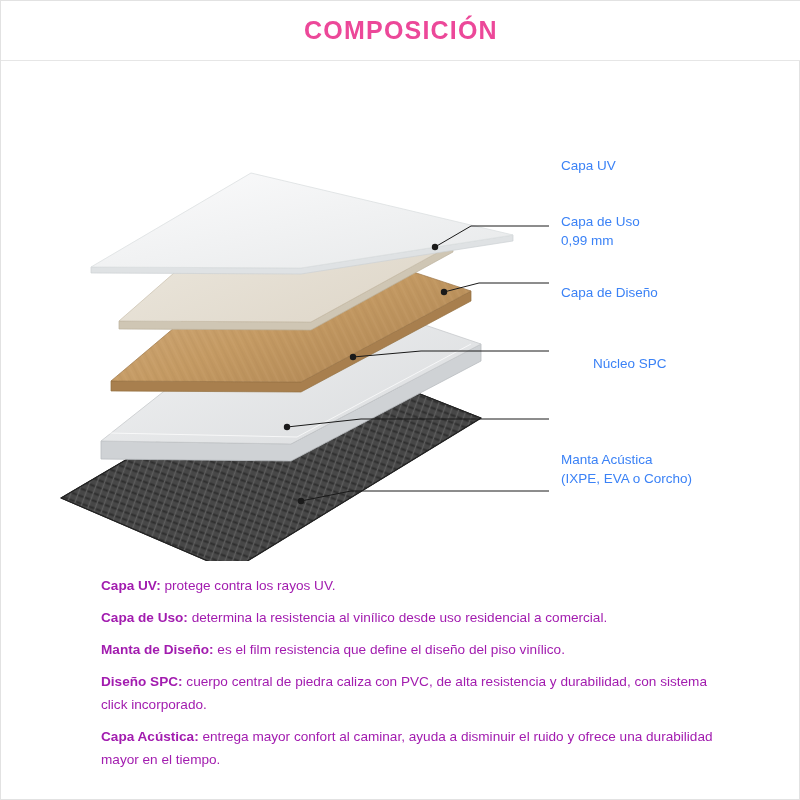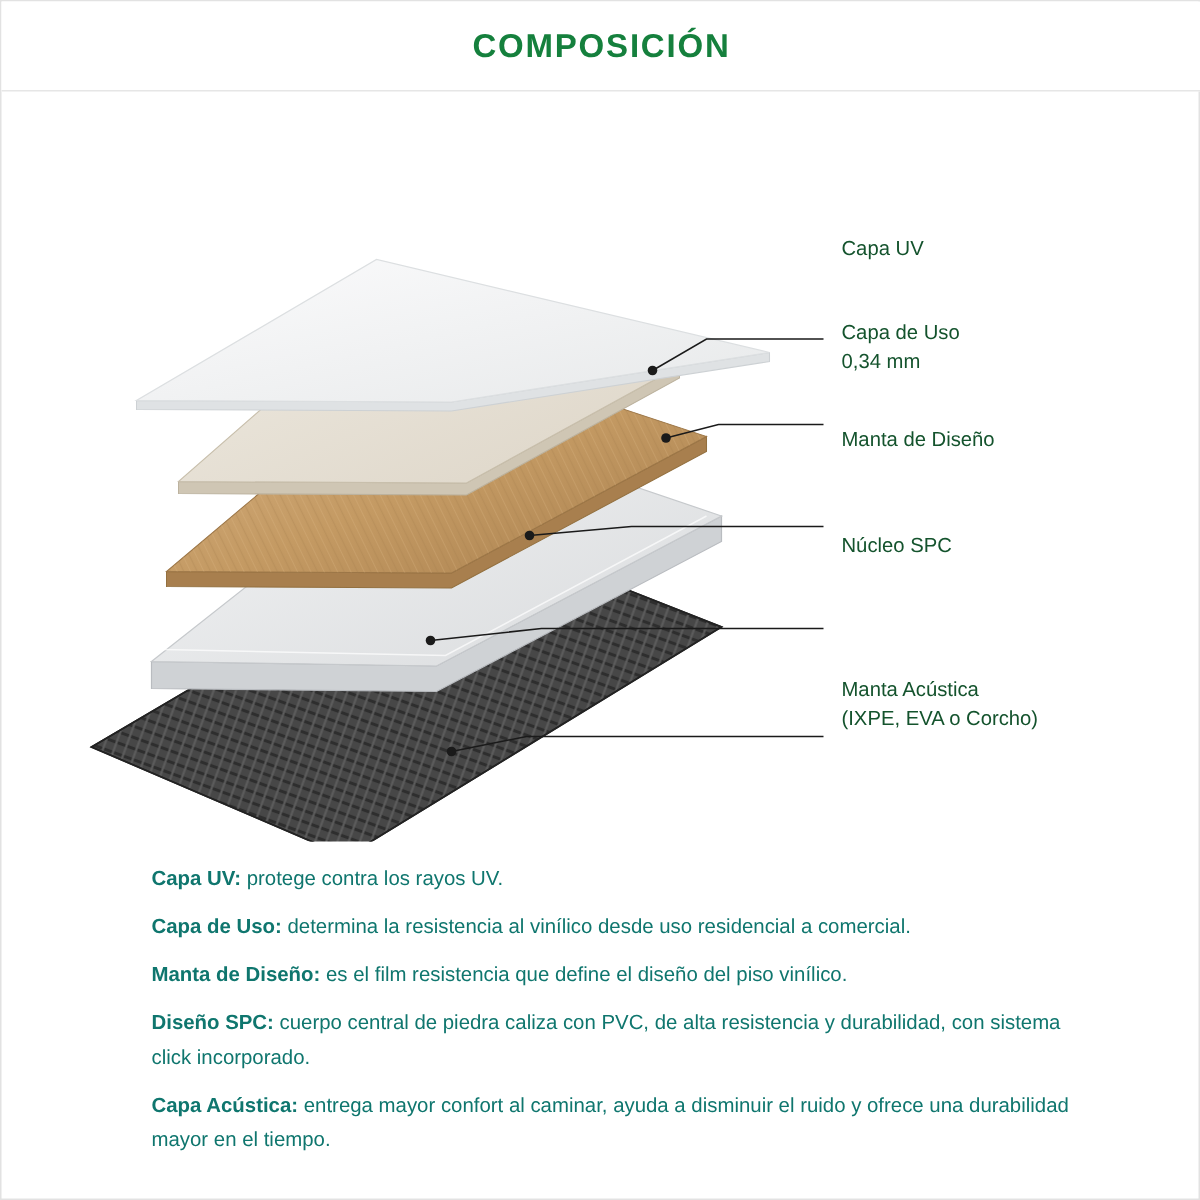--- a/index.html
+++ b/index.html
@@ -28,63 +28,63 @@
     left: 0;
     width: 800px;
     height: 59px;
     display: flex;
     align-items: center;
     justify-content: center;
     border-bottom: 1px solid #e6e6e6;
     background: #ffffff;
   }
   .header-title {
-    font-size: 22px;
+    font-size: 25px;
     font-weight: bold;
     letter-spacing: 1.2px;
-    color: #15803d;
+    color: #ec4899;
   }
 
   
   .diagram {
     position: absolute;
     top: 60px;
     left: 0;
     width: 800px;
     height: 500px;
   }
   .diagram svg {
     display: block;
   }
 
   
   .callout {
     position: absolute;
     font-size: 13.5px;
     line-height: 19px;
-    color: #14532d;
+    color: #3b82f6;
     white-space: pre-line;
   }
   .callout-1 { left: 560px; top: 95px; }
   .callout-2 { left: 560px; top: 151px; }
   .callout-3 { left: 560px; top: 222px; }
-  .callout-4 { left: 560px; top: 293px; }
+  .callout-4 { left: 592px; top: 293px; }
   .callout-5 { left: 560px; top: 356px; margin-top: 33px; }
 
   
   .legend {
     position: absolute;
     left: 100px;
     top: 573px;
     width: 620px;
   }
   .legend-row {
     font-size: 13.6px;
     line-height: 23px;
-    color: #0f766e;
+    color: #a21caf;
     margin-bottom: 9px;
   }
   .legend-row .term {
     font-weight: bold;
   }
   .legend-row .desc {
     font-weight: normal;
   }
 </style>
 </head>
@@ -170,22 +170,22 @@
         <circle cx="434" cy="186" r="3.2"></circle>
         <circle cx="443" cy="231" r="3.2"></circle>
         <circle cx="352" cy="296" r="3.2"></circle>
         <circle cx="286" cy="366" r="3.2"></circle>
         <circle cx="300" cy="440" r="3.2"></circle>
       </g>
     </svg>
 
     <div class="callout callout-1">Capa UV</div>
     <div class="callout callout-2">Capa de Uso
-0,34 mm</div>
-    <div class="callout callout-3">Manta de Diseño</div>
+0,99 mm</div>
+    <div class="callout callout-3">Capa de Diseño</div>
     <div class="callout callout-4">Núcleo SPC</div>
     <div class="callout callout-5">Manta Acústica
 (IXPE, EVA o Corcho)</div>
   </div>
 
   <div class="legend">
     <div class="legend-row">
       <span class="term">Capa UV:</span><span class="desc"> protege contra los rayos UV.</span>
     </div>
     <div class="legend-row">

